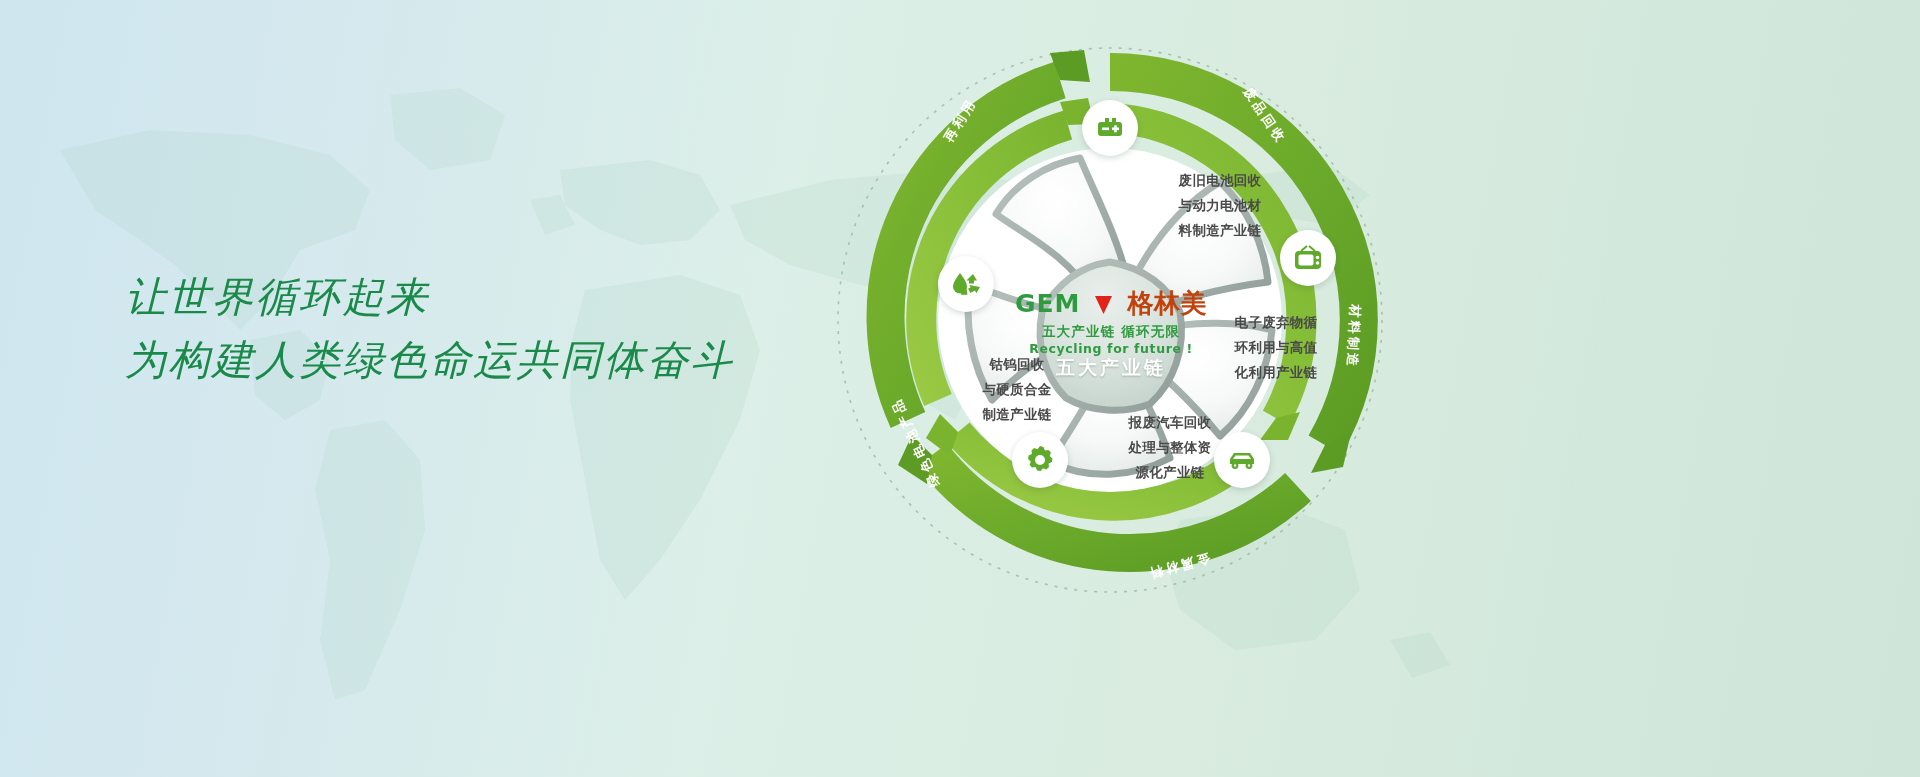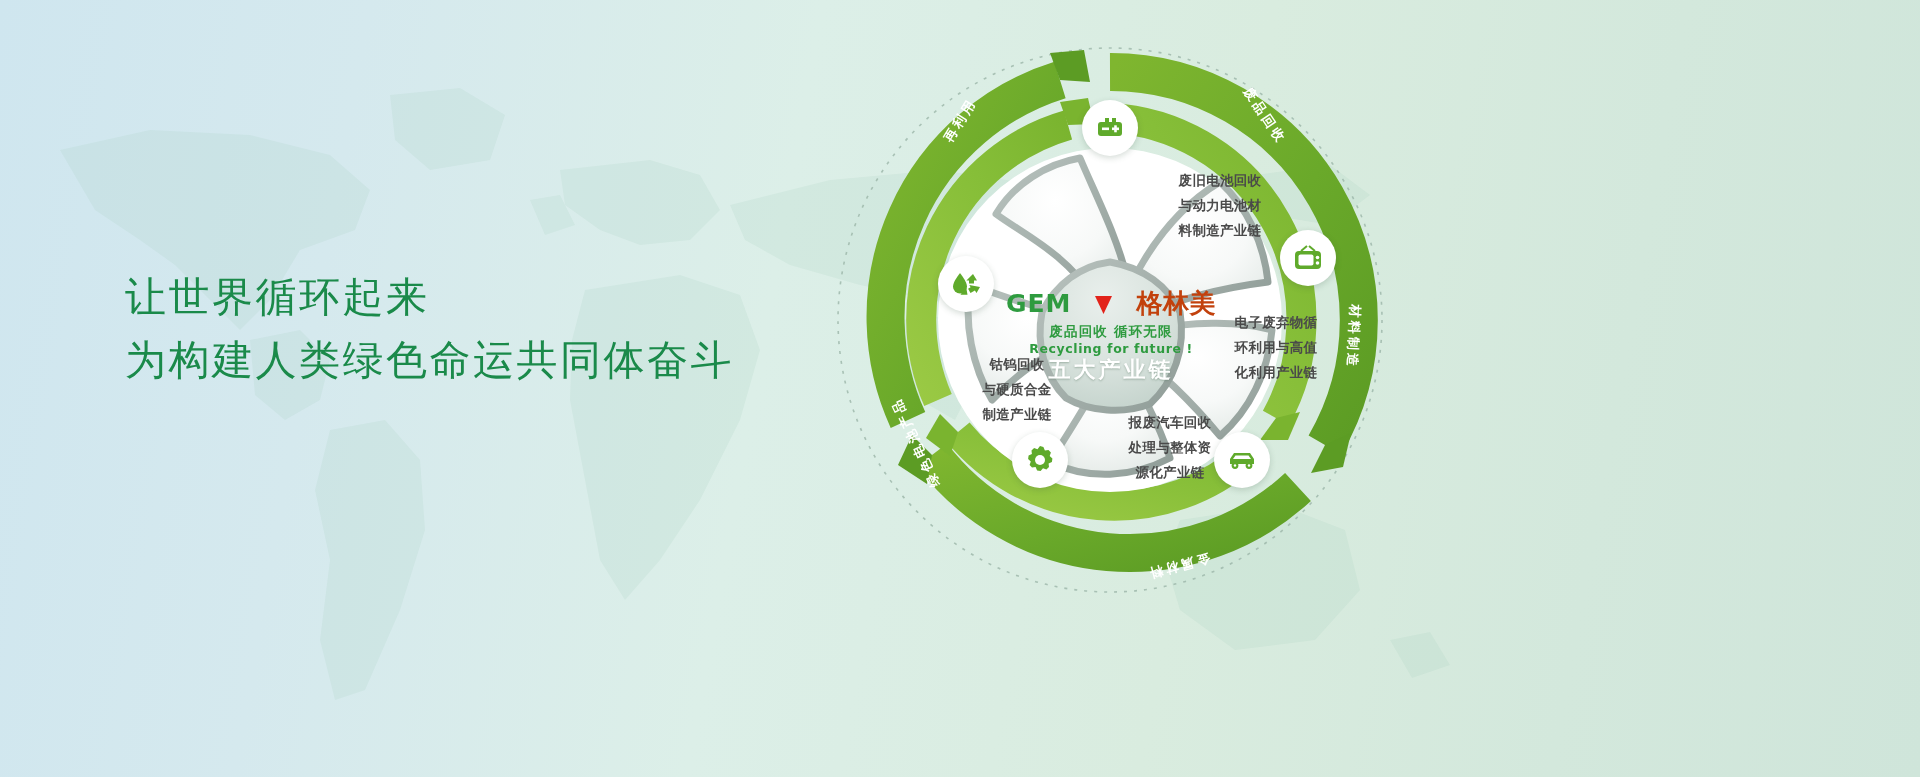--- a/index.html
+++ b/index.html
@@ -13,58 +13,59 @@
 
   
   .worldmap{position:absolute;left:0;top:0;width:1920px;height:777px;opacity:.30;pointer-events:none;}
 
   
   .headline{position:absolute;left:125px;top:266px;}
   .headline .ln{
     color:#1a8a4a;font-size:41px;line-height:63px;letter-spacing:2.5px;
     font-weight:400;white-space:nowrap;
     font-family:"DejaVu Sans","Liberation Sans",sans-serif;
+    font-style:italic;
   }
 
   
   .diagram{position:absolute;left:828px;top:0px;width:560px;height:640px;}
   .diagram svg{display:block;}
   .seglabel{
     position:absolute;color:#4a4a4a;font-size:13.5px;line-height:25px;
     text-align:center;font-weight:700;letter-spacing:.3px;
     font-family:"DejaVu Sans","Liberation Sans",sans-serif;
     white-space:pre-line;
   }
   .ringlabel{
     position:absolute;color:#ffffff;font-size:13px;letter-spacing:3.2px;
     font-weight:700;white-space:nowrap;
     font-family:"DejaVu Sans","Liberation Sans",sans-serif;
   }
   .centerlogo{position:absolute;text-align:center;width:230px;}
-  .logo-row{display:flex;align-items:center;justify-content:center;gap:24px;}
+  .logo-row{display:flex;align-items:center;justify-content:center;gap:15px;}
   .logo-gem{
     font-family:"DejaVu Sans","Liberation Sans",sans-serif;
     font-weight:700;font-size:25px;color:#2e9b3f;letter-spacing:1px;
   }
   .logo-cn{
     font-family:"DejaVu Sans","Liberation Sans",sans-serif;
     font-weight:700;font-size:26px;color:#c2410c;letter-spacing:.5px;
   }
   .logo-tag{
     font-family:"DejaVu Sans","Liberation Sans",sans-serif;
     font-size:13.5px;color:#2e9b3f;letter-spacing:1.2px;margin-top:2px;font-weight:700;
   }
   .logo-en{
     font-family:"DejaVu Sans","Liberation Sans",sans-serif;
     font-size:12.5px;color:#2e9b3f;letter-spacing:.6px;margin-top:0;font-weight:700;
   }
   .center-title{
     position:absolute;width:230px;text-align:center;
     font-family:"DejaVu Sans","Liberation Sans",sans-serif;
-    font-size:22px;font-weight:700;color:#ffffff;letter-spacing:3px;
+    font-size:19px;font-weight:700;color:#ffffff;letter-spacing:3px;
     text-shadow:0 1px 2px rgba(90,120,100,.45);
   }
   .icon-badge{
     position:absolute;width:56px;height:56px;border-radius:50%;
     background:#ffffff;box-shadow:0 2px 6px rgba(60,90,70,.22);
     display:flex;align-items:center;justify-content:center;
   }
   .icon-badge svg{display:block;}
 </style>
 </head>
@@ -209,21 +210,21 @@
     </svg>
 
     <div class="centerlogo" style="left:168px;top:286px;">
       <div class="logo-row">
         <span class="logo-gem">GEM</span>
         <svg width="17" height="20" viewBox="0 0 17 20">
           <polygon points="0,2 17,2 8.5,20" fill="#e2231a"></polygon>
         </svg>
         <span class="logo-cn">格林美</span>
       </div>
-      <div class="logo-tag">废品回收  循环无限</div>
+      <div class="logo-tag">五大产业链  循环无限</div>
       <div class="logo-en">Recycling for future !</div>
     </div>
 
     <div class="center-title" style="left:168px;top:355px;">五大产业链</div>
 
 
     <div class="seglabel" style="left:322px;top:168px;width:140px;">废旧电池回收
 与动力电池材
 料制造产业链</div>
 

